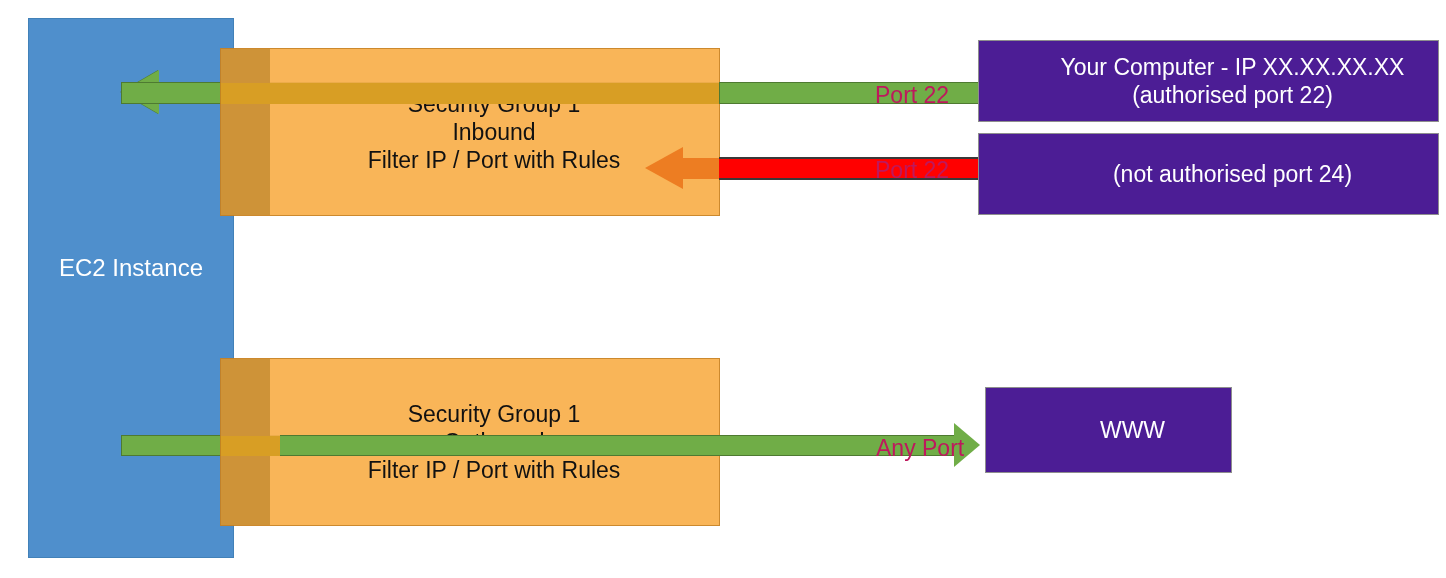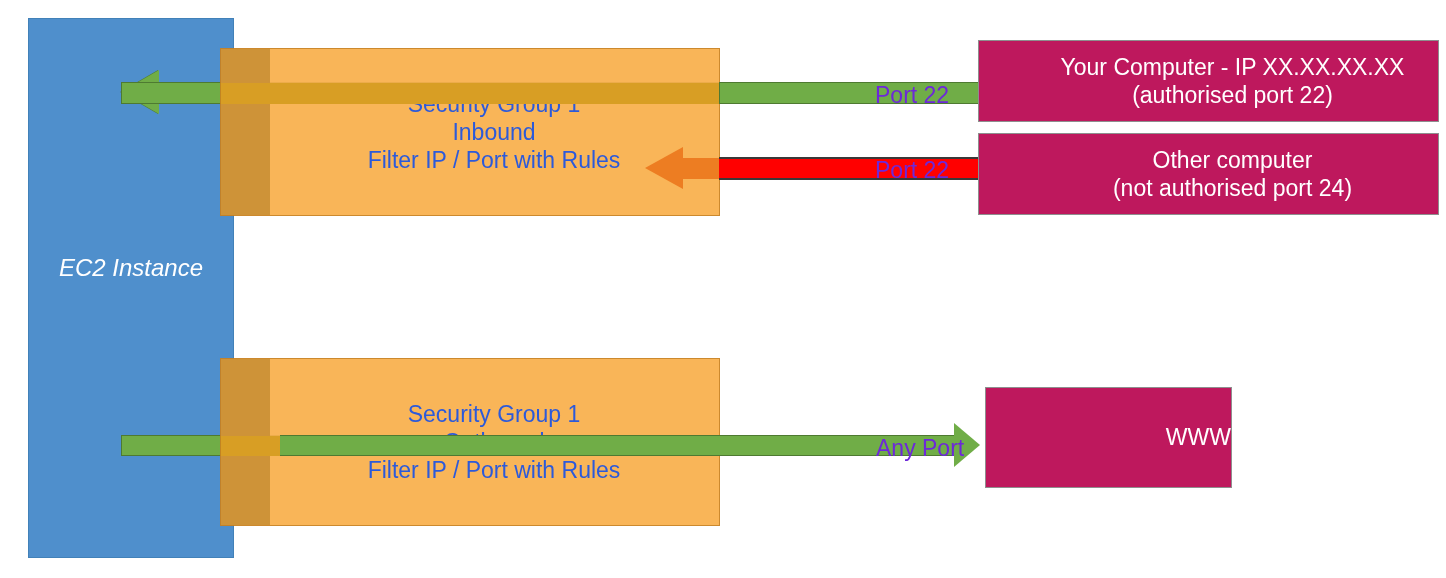--- a/index.html
+++ b/index.html
@@ -28,71 +28,70 @@
     line-height:1.22;
   }
 
   
   .ec2{
     left:28px; top:18px; width:206px; height:540px;
     background:#4F8FCC;
     border:1px solid #4281B8;
     justify-content:flex-start;
     z-index:1;
-    font-style:italic;
   }
   .ec2 .ec2-label{
     margin-top:234px;
     font-size:24px;
     color:#ffffff;
   }
   .ec2 .ec2-label div{white-space:nowrap;}
 
   
   .sg{
     background:#F9B04C;
     border:1px solid #C9811F;
     z-index:3;
     opacity:0.93;
   }
   .sg-inbound{ left:220px; top:48px; width:500px; height:168px; }
   .sg-outbound{ left:220px; top:358px; width:500px; height:168px; }
   .sg .sg-text{
     font-size:23px;
-    color:#1d4ed8;
+    color:#000000;
     position:relative;
     z-index:6;
     padding-left:48px;
   }
   .sg .sg-text div{white-space:nowrap;}
 
   
   .grey{
-    background:#be185d;
+    background:#4c1d95;
     border:1px solid #8E8E8E;
     font-size:23px;
     color:#ffffff;
     z-index:6;
     padding-left:48px;
   }
   .grey-your{ left:978px; top:40px; width:461px; height:82px; }
   .grey-other{ left:978px; top:133px; width:461px; height:82px; }
-  .grey-www{ left:985px; top:387px; width:247px; height:101px;align-items:flex-end; }
+  .grey-www{ left:985px; top:387px; width:247px; height:86px; }
   .grey div{white-space:nowrap;}
 
   
   .bar{
     position:absolute;
     box-sizing:border-box;
     z-index:2;
   }
   .bar-label{
     position:absolute;
     font-size:23px;
-    color:#6d28d9;
+    color:#be185d;
     line-height:1;
     white-space:nowrap;
     z-index:7;
   }
 
   
   .shaft-green-in{
     left:121px; top:82px; width:600px; height:22px;
     background:#70AD47;
     border:1px solid #4E7A31;
@@ -232,21 +231,20 @@
   <div class="bar-label" style="left:875px; top:84px;">Port 22</div>
   <div class="bar-label" style="left:875px; top:159px;">Port 22</div>
   <div class="bar-label" style="left:852px; top:437px;margin-left:24px;">Any Port</div>
 
   <div class="box grey grey-your">
     <div>Your Computer - IP XX.XX.XX.XX</div>
     <div>(authorised port 22)</div>
   </div>
 
   <div class="box grey grey-other">
-    <div>Other computer</div>
     <div>(not authorised port 24)</div>
   </div>
 
   <div class="box grey grey-www">
     <div>WWW</div>
   </div>
 
 </div>
 
 </body></html>

